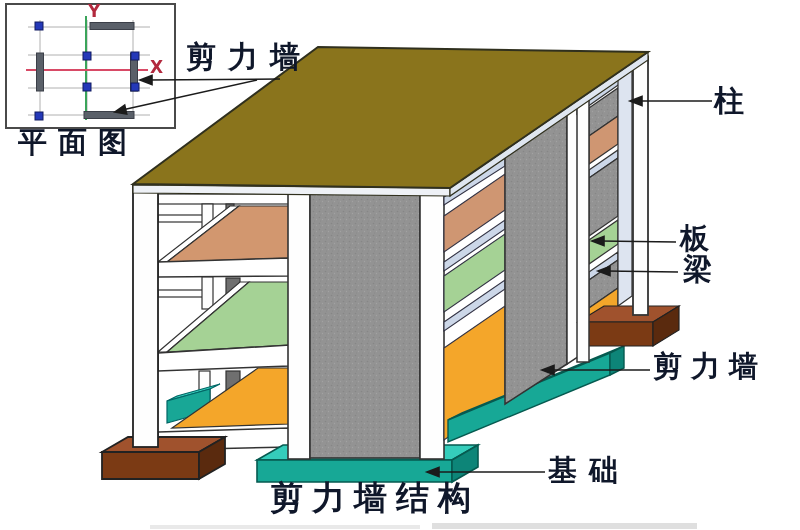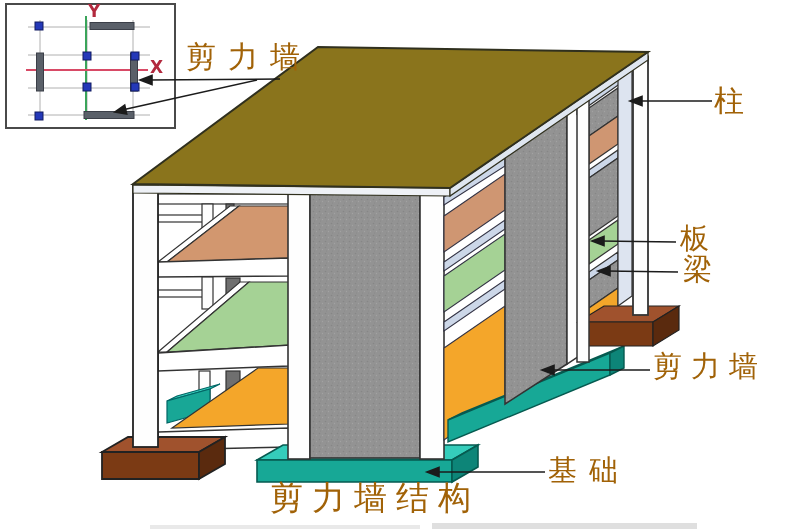--- a/index.html
+++ b/index.html
@@ -1,19 +1,19 @@
 <!DOCTYPE html>
 <html><head>
 <meta charset="utf-8">
 <style>
   html,body{margin:0;padding:0;background:#fff;}
   .stage{position:relative;width:800px;height:530px;background:#ffffff;overflow:hidden;
          font-family:"DejaVu Serif","Liberation Serif",serif;}
   .stage svg{position:absolute;left:0;top:0;}
-  .lbl{position:absolute;color:#a16207;font-weight:400;white-space:nowrap;line-height:1;}
+  .lbl{position:absolute;color:#0f172a;font-weight:700;white-space:nowrap;line-height:1;}
   .lbl.red{color:#b2293e;font-family:"DejaVu Sans","Liberation Sans",sans-serif;}
   .t-shear{left:186px;top:42px;font-size:30px;letter-spacing:12px;}
   .t-plan{left:18px;top:128px;font-size:29px;letter-spacing:11px;}
   .t-y{left:88px;top:3px;font-size:17px;font-weight:700;}
   .t-x{left:150px;top:59px;font-size:17px;font-weight:700;}
   .t-col{left:714px;top:86px;font-size:30px;}
   .t-slab{left:680px;top:224px;font-size:29px;}
   .t-beam{left:683px;top:255px;font-size:29px;}
   .t-shear2{left:653px;top:352px;font-size:29px;letter-spacing:9px;}
   .t-found{left:548px;top:456px;font-size:29px;letter-spacing:12px;text-align:center;}
@@ -169,20 +169,21 @@
         <polygon points="427,472 439,467.5 439,476.5"></polygon>
   </g>
 
   <g>
     <rect x="150" y="525" width="270" height="4" fill="#cfcfcf" opacity="0.45"></rect>
     <rect x="432" y="523" width="265" height="6" fill="#c4c4c4" opacity="0.55"></rect>
   </g>
 </svg>
 
 <div class="lbl t-shear">剪力墙</div>
+<div class="lbl t-plan">平面图</div>
 <div class="lbl red t-y">Y</div>
 <div class="lbl red t-x">X</div>
 <div class="lbl t-col">柱</div>
 <div class="lbl t-slab">板</div>
 <div class="lbl t-beam">梁</div>
 <div class="lbl t-shear2">剪力墙</div>
 <div class="lbl t-found">基础</div>
 <div class="lbl t-caption">剪力墙结构</div>
 
 </div>

